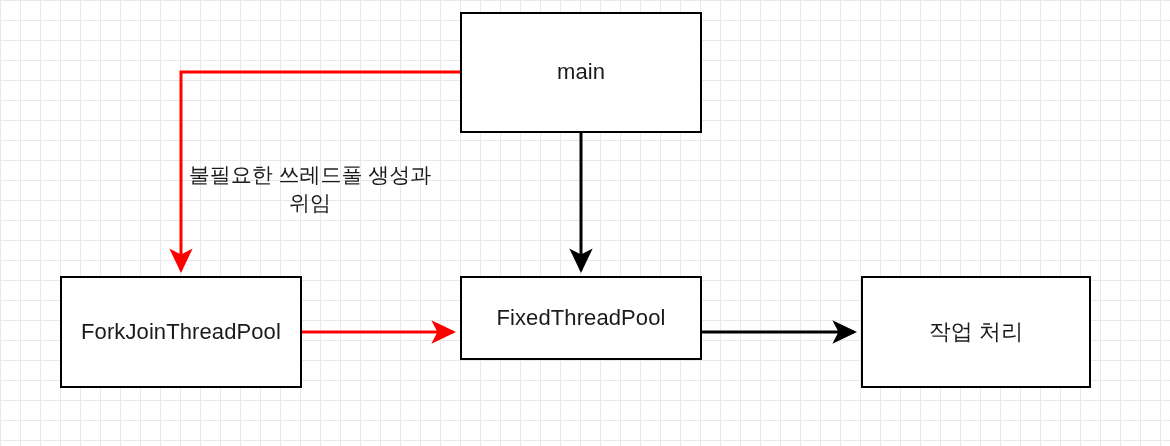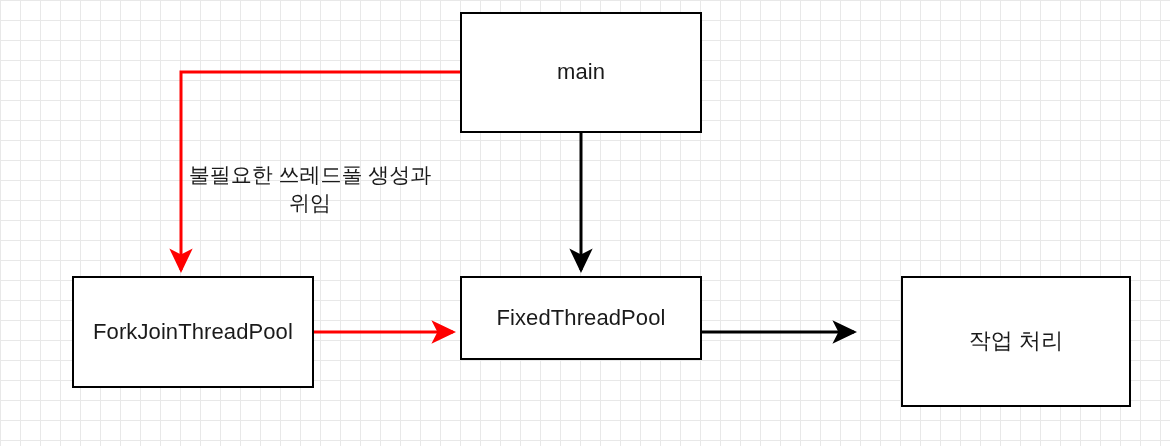--- a/index.html
+++ b/index.html
@@ -83,28 +83,28 @@
 
     <path d="M 302 332 L 453 332" fill="none" stroke="#ff0000" stroke-width="3" marker-end="url(#arrow-red)"></path>
 
     <path d="M 702 332 L 854 332" fill="none" stroke="#000000" stroke-width="3" marker-end="url(#arrow-black)"></path>
   </svg>
 
   <div class="node" style="left:460px; top:12px; width:242px; height:121px;">
     <span class="node-label">main</span>
   </div>
 
-  <div class="node" style="left:72px; top:276px; width:242px; height:112px;">
+  <div class="node" style="left:60px; top:276px; width:242px; height:112px;">
     <span class="node-label">ForkJoinThreadPool</span>
   </div>
 
   <div class="node" style="left:460px; top:276px; width:242px; height:84px;">
     <span class="node-label">FixedThreadPool</span>
   </div>
 
-  <div class="node" style="left:861px; top:276px; width:230px; height:131px;margin-left:40px;">
+  <div class="node" style="left:861px; top:276px; width:230px; height:112px;">
     <span class="node-label">작업 처리</span>
   </div>
 
   <div class="edge-label" style="left:185px; top:161px; width:250px;">불필요한 쓰레드풀 생성과
 위임</div>
 
 </div>
 
 </body></html>

